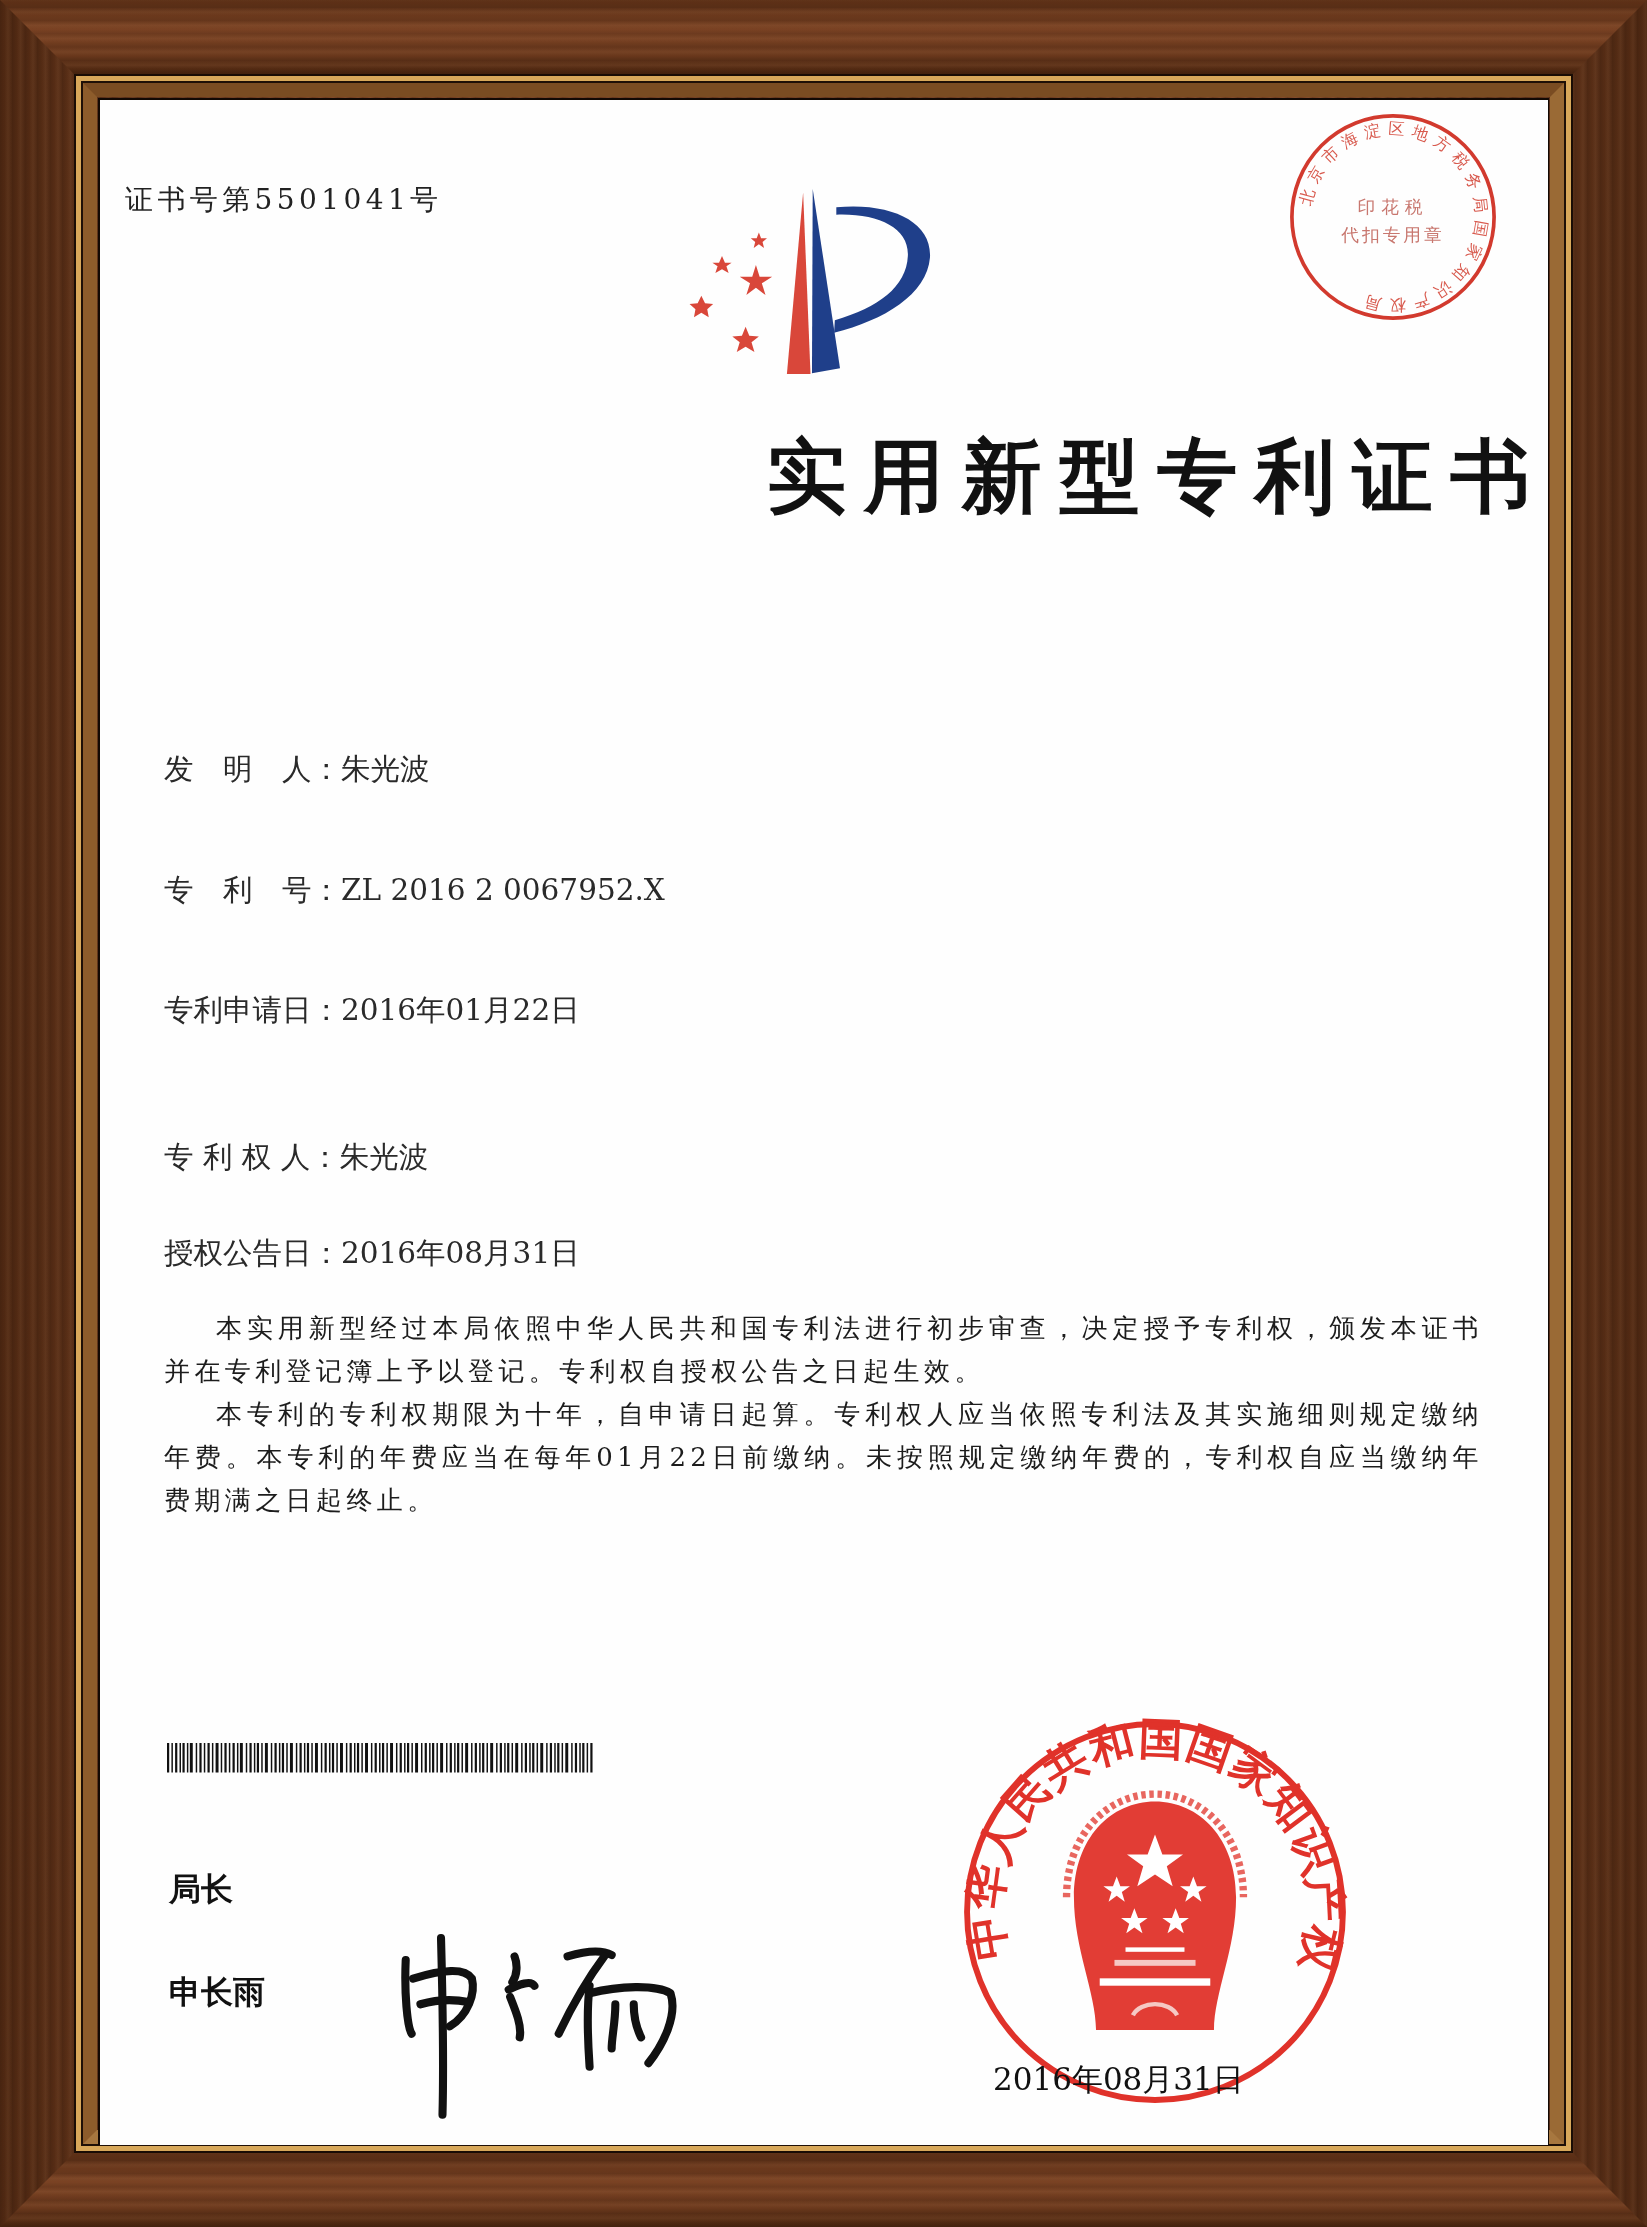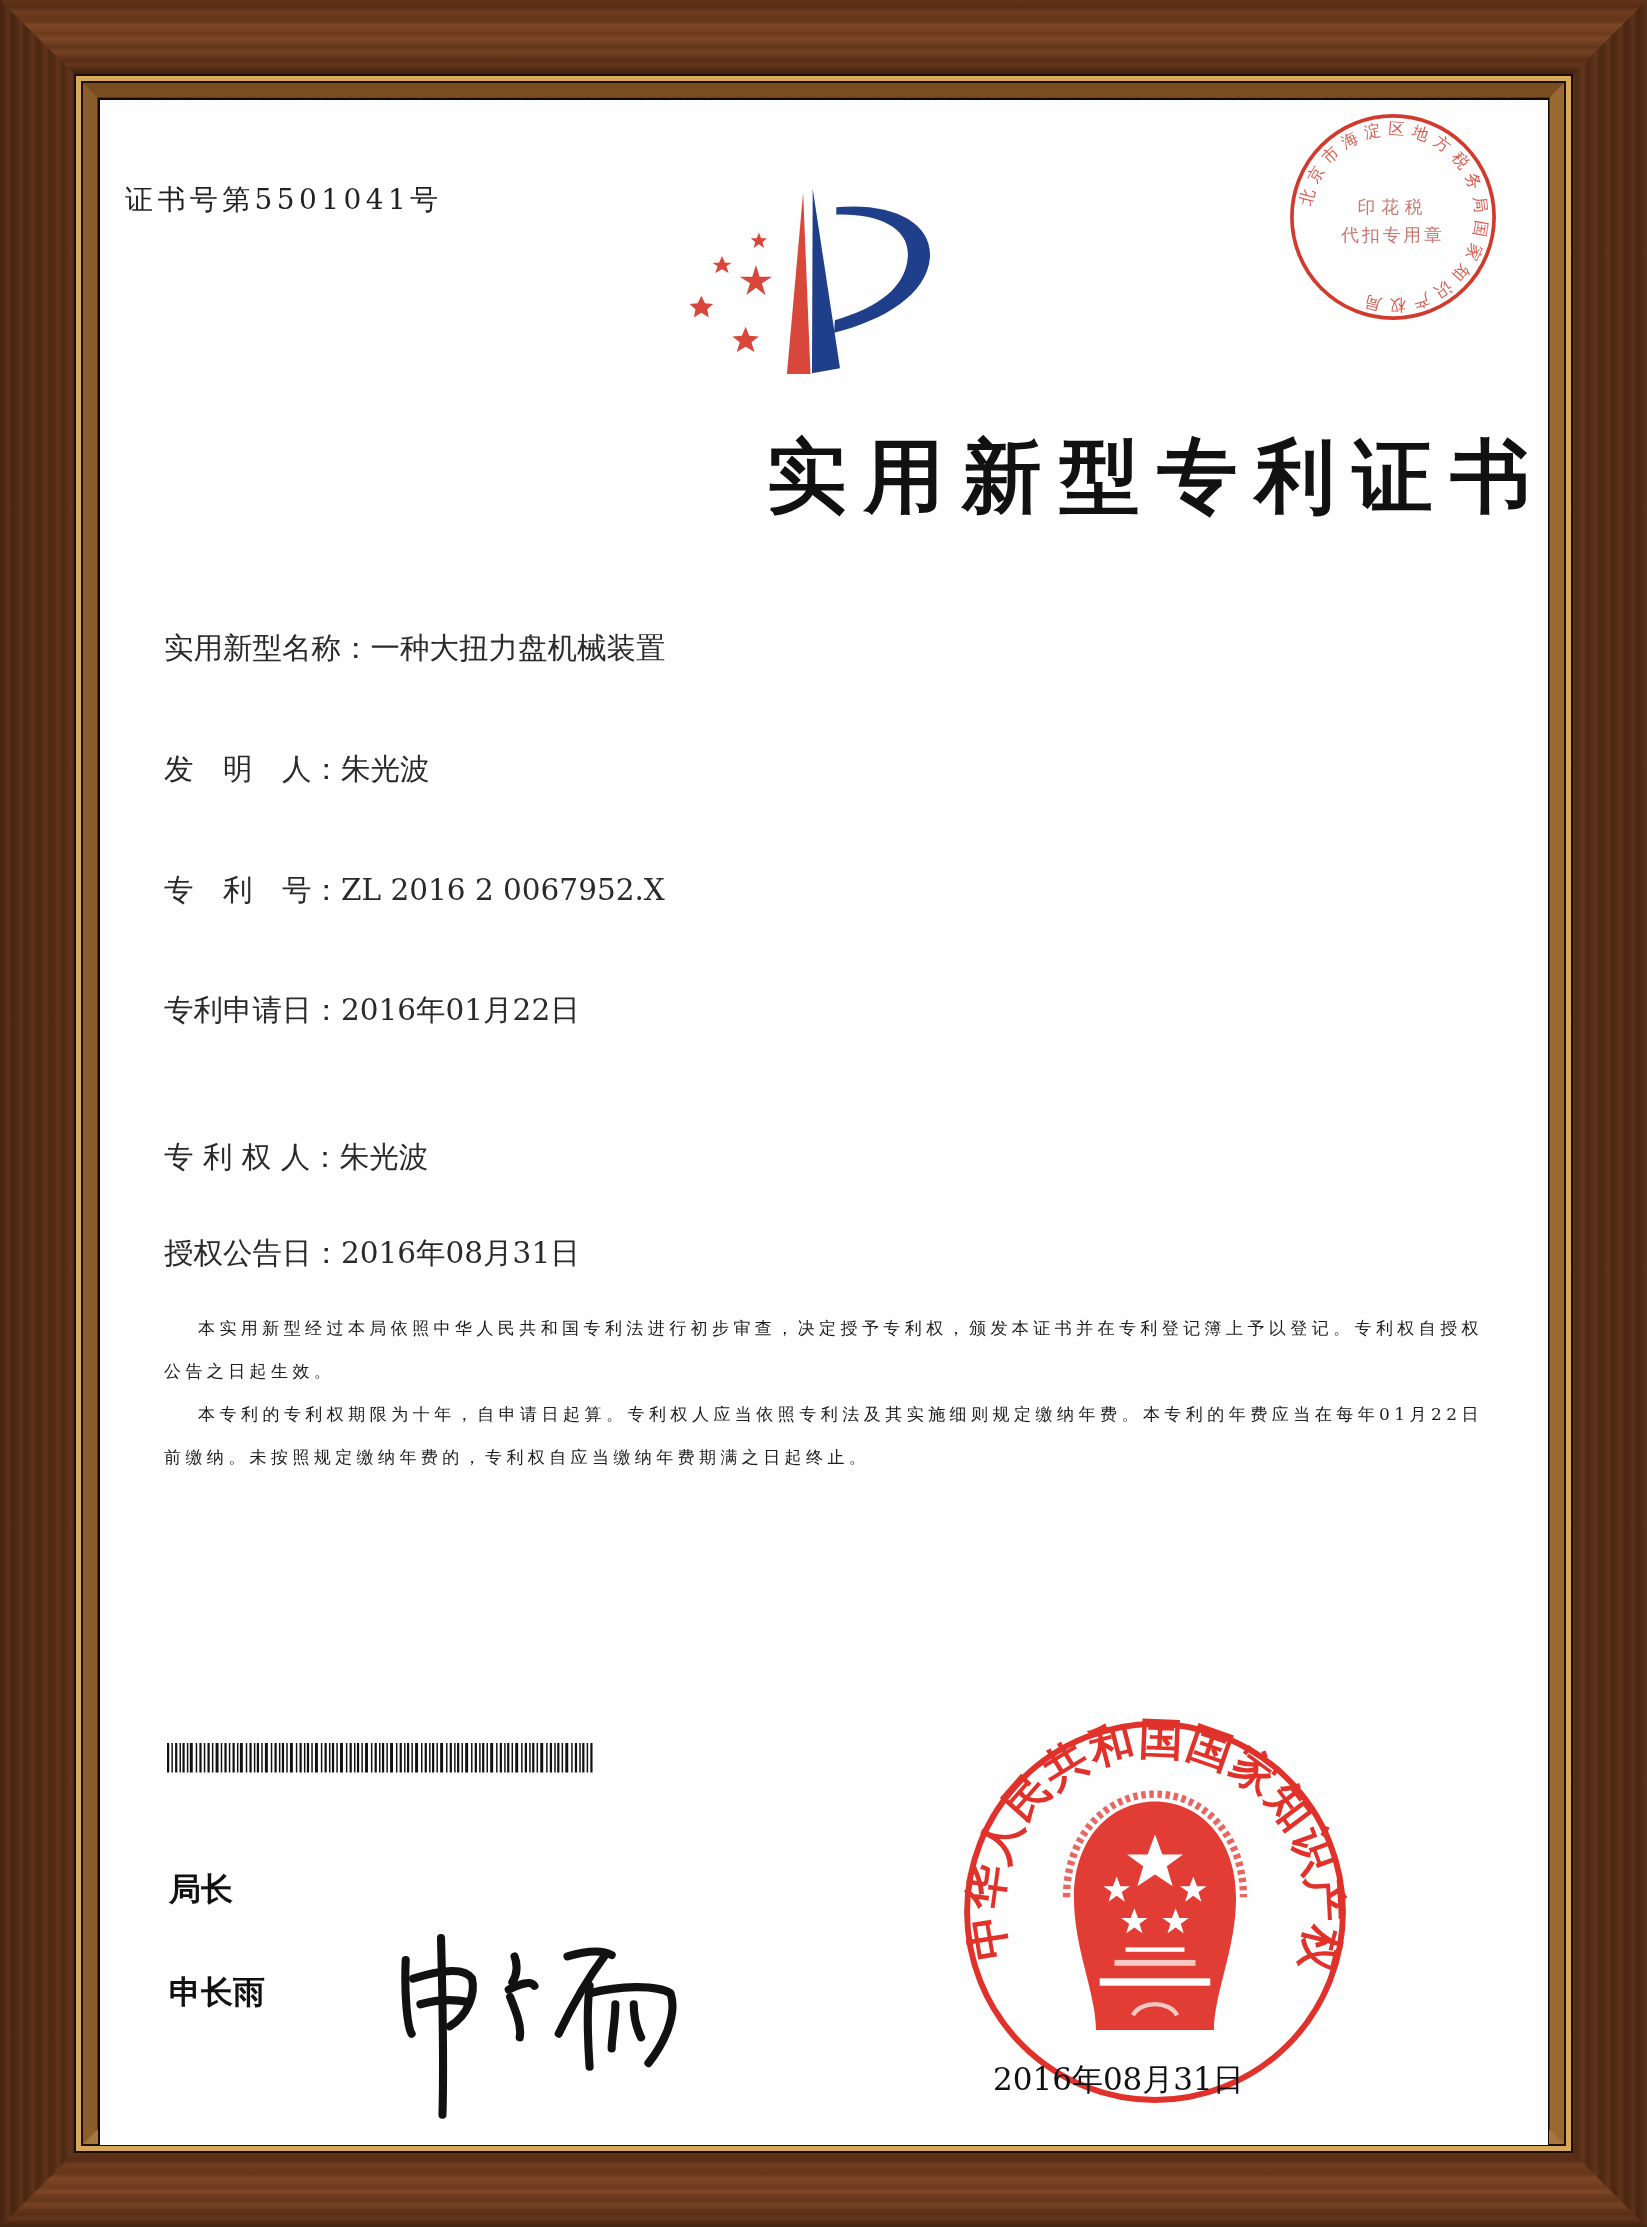--- a/index.html
+++ b/index.html
@@ -65,21 +65,21 @@
     font-size: 80px; letter-spacing: 17.7px; color: #111; font-weight: bold;
     font-family: "DejaVu Serif", serif;
   }
   
   .field {
     left: 64px; font-size: 29.5px; color: #2a2a2a; white-space: nowrap;
     font-family: "DejaVu Serif", serif;
   }
   .field .lbl { display: inline-block; }
   .body-text {
-    left: 64px; width: 1319px; top: 1207px; font-size: 17px; color: #1c1c1c;
+    left: 64px; width: 1319px; top: 1207px; font-size: 26px; color: #1c1c1c;
     line-height: 43px; font-family: "DejaVu Serif", serif; letter-spacing: 4.4px;
   }
   .body-text p { margin: 0; text-indent: 2em; text-align: justify; }
   
   .barcode { left: 67px; top: 1643px; width: 427px; height: 29.5px; }
   .director-title, .director-name {
     left: 69px; font-size: 32px; color: #111; font-family: "DejaVu Sans", sans-serif; font-weight: bold;
   }
   .director-title { top: 1768px; }
   .director-name { top: 1831px; margin-top: 40px; }
@@ -124,23 +124,20 @@
     </defs>
     <text font-size="22" fill="#d85a4e" font-family="DejaVu Serif, serif" letter-spacing="9">
       <textPath href="#taxRing" startOffset="2%">北京市海淀区地方税务局国家知识产权局</textPath>
     </text>
     <text x="145" y="140" text-anchor="middle" font-size="24" fill="#c8776f" font-family="DejaVu Serif, serif" letter-spacing="8">印花税</text>
     <text x="145" y="178" text-anchor="middle" font-size="24" fill="#c8776f" font-family="DejaVu Serif, serif" letter-spacing="4">代扣专用章</text>
   </svg>
 
   <div class="abs title">实用新型专利证书</div>
 
-  <div class="abs field" style="top:529px;">
-    <span class="lbl">实用新型名称：</span><span>一种大扭力盘机械装置</span>
-  </div>
   <div class="abs field" style="top:650px;">
     <span class="lbl">发　明　人：</span><span>朱光波</span>
   </div>
   <div class="abs field" style="top:771px;">
     <span class="lbl">专　利　号：</span><span>ZL 2016 2 0067952.X</span>
   </div>
   <div class="abs field" style="top:891px;">
     <span class="lbl">专利申请日：</span><span>2016年01月22日</span>
   </div>
   <div class="abs field" style="top:1014px;margin-top:24px;">

